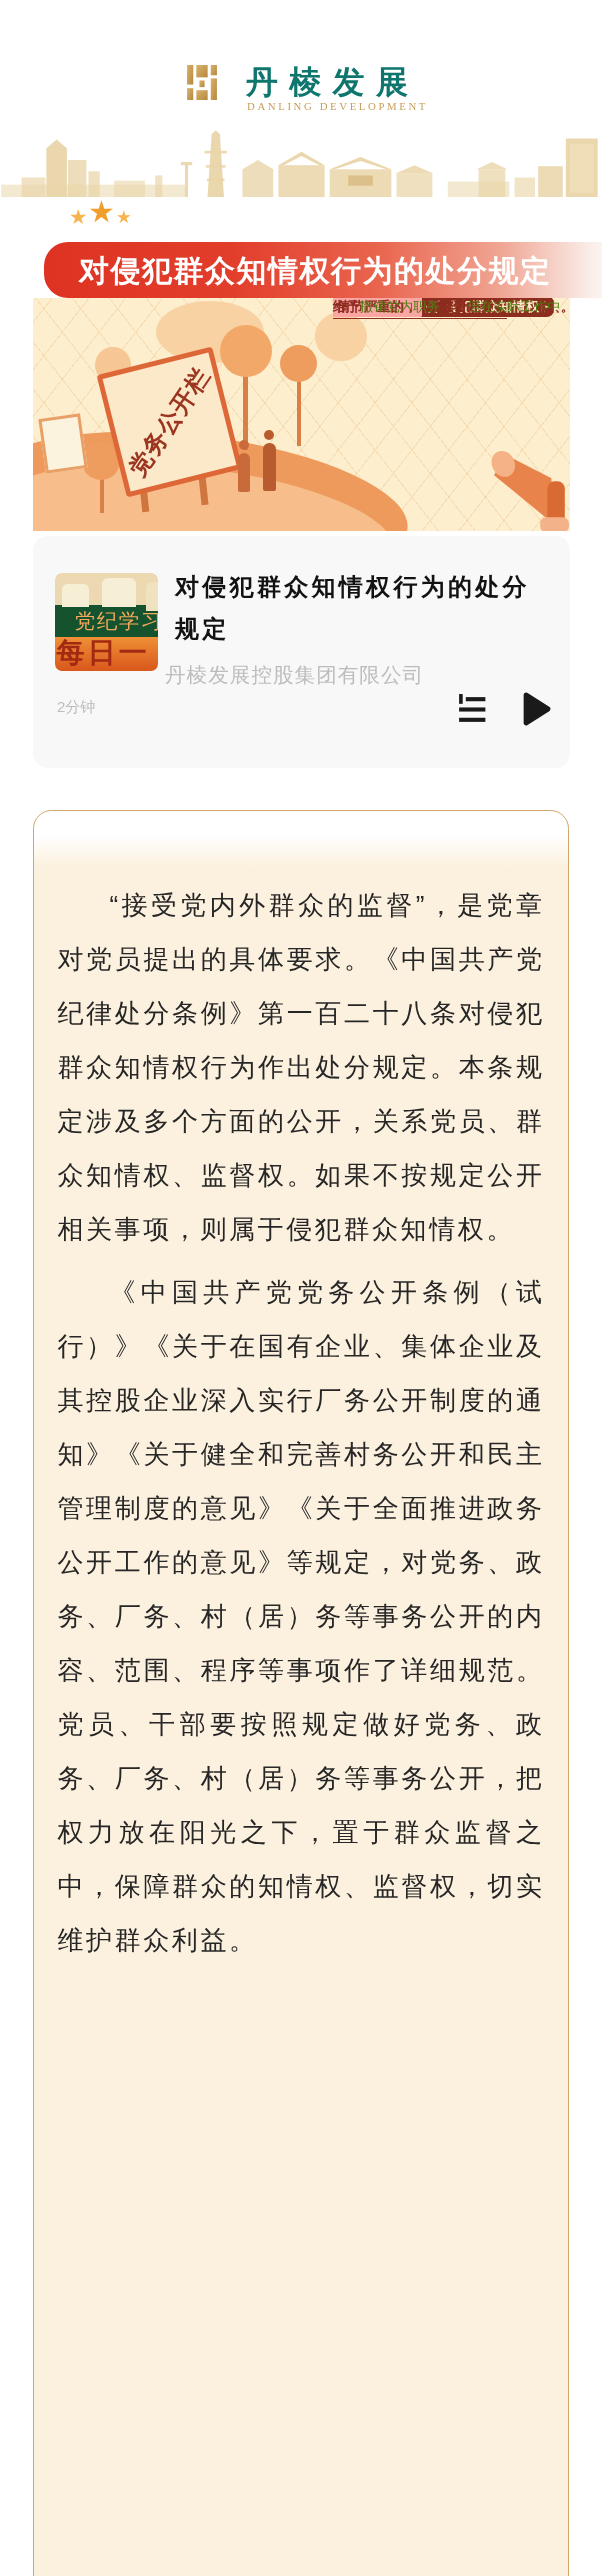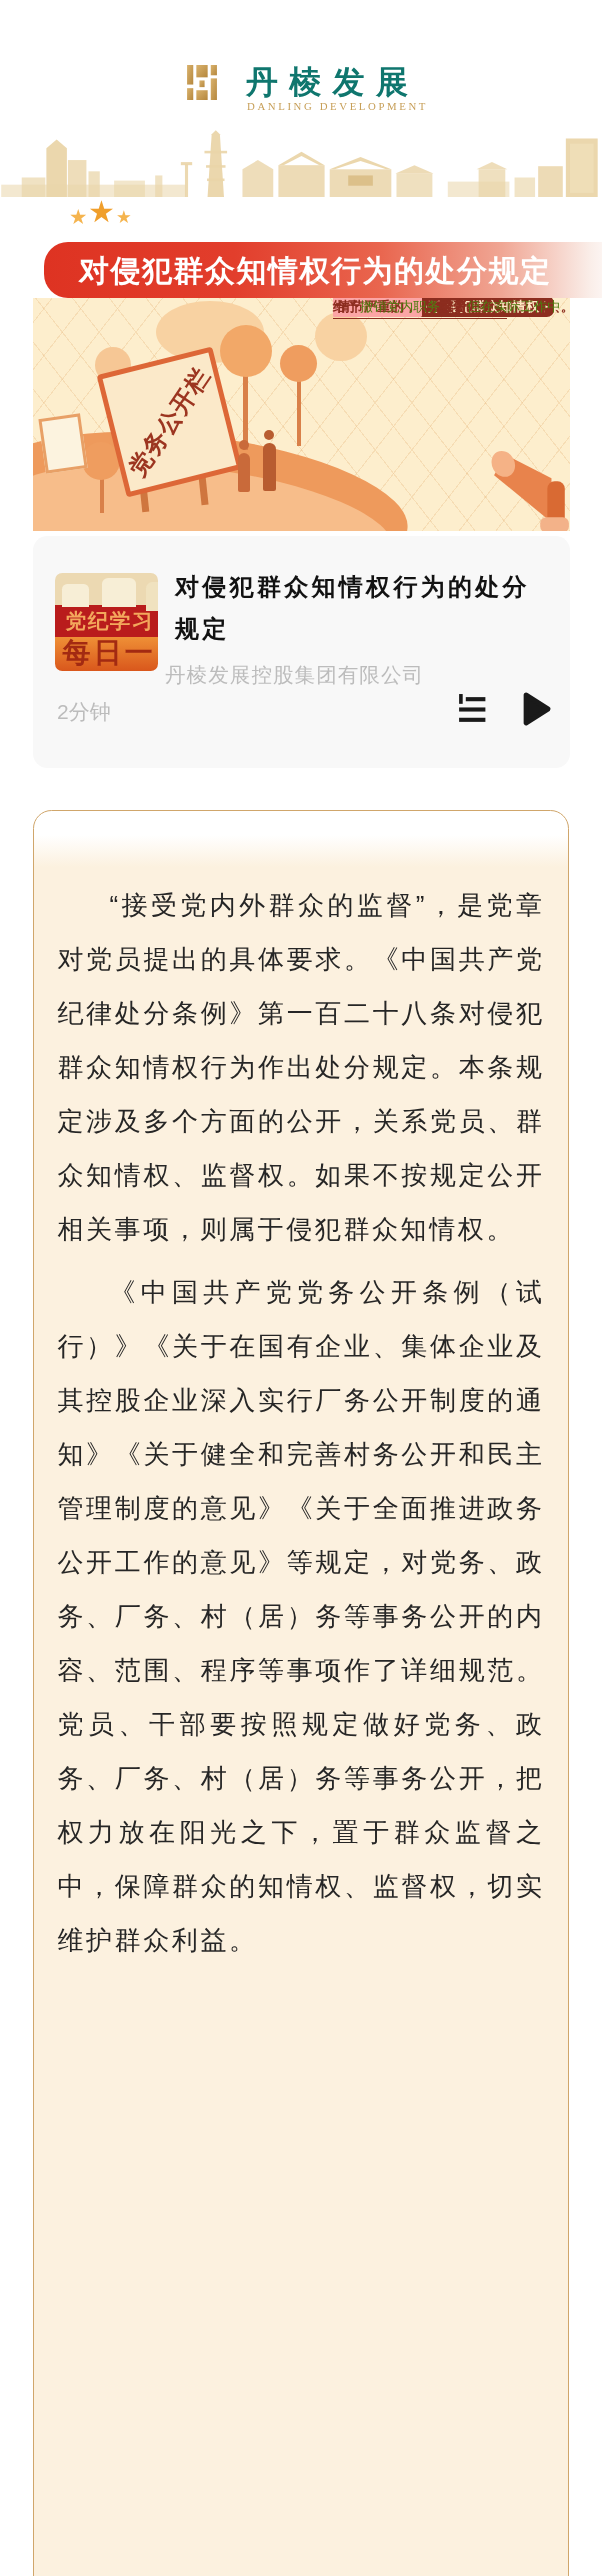--- a/index.html
+++ b/index.html
@@ -83,29 +83,29 @@
 
   
   .audio-card{position:absolute;left:33px;top:536px;width:537px;height:232px;background:#f8f8f8;
               border-radius:14.4px;}
   .thumb{position:absolute;left:21.6px;top:37px;width:103px;height:98px;border-radius:7.2px;overflow:hidden;}
   .thumb-top{height:32px;background:#ecd9b2;position:relative;}
   .thumb-top::before{content:"";position:absolute;left:7.2px;top:11.3px;width:27px;height:23px;
        background:#f7eed6;border-radius:5.2px 5.2px 0 0;}
   .thumb-top::after{content:"";position:absolute;left:47px;top:5.2px;width:34px;height:29px;
        background:#f7eed6;border-radius:6.2px 6.2px 0 0;box-shadow:44px 4.1px 0 #f0e2bf;}
-  .thumb-band{height:32px;background:#b91c1c;color:#f3a85c;font-size:20.6px;font-weight:bold;
-              line-height:32px;padding-left:11px;letter-spacing:1.5px;white-space:nowrap;}
+  .thumb-band{height:32px;background:#14532d;color:#f3a85c;font-size:20.6px;font-weight:normal;
+              line-height:32px;padding-left:20px;letter-spacing:1.5px;white-space:nowrap;}
   .thumb-bottom{height:34px;background:linear-gradient(180deg,#ef9036,#d9571c);color:#a32a12;
-              font-size:28px;font-weight:900;line-height:32px;padding-left:8px;letter-spacing:3.1px;
+              font-size:28px;font-weight:900;line-height:32px;padding-left:2px;letter-spacing:3.1px;
               white-space:nowrap;}
   .card-title{position:absolute;left:142px;top:30px;width:369px;font-size:24px;font-weight:600;
               color:#121212;line-height:42px;letter-spacing:3.3px;}
   .card-source{position:absolute;left:132px;top:125px;font-size:20.6px;color:#bcbcbc;letter-spacing:1px;}
-  .card-duration{position:absolute;left:24px;top:162px;font-size:21px;color:#bcbcbc;}
+  .card-duration{position:absolute;left:24px;top:162px;font-size:15px;color:#bcbcbc;}
   .queue-btn{position:absolute;left:423px;top:157px;width:33px;height:33px;cursor:pointer;}
   .play-btn{position:absolute;left:488px;top:155px;width:31px;height:36px;cursor:pointer;}
 
   
   .article-box{position:absolute;left:33px;top:810px;width:534px;height:2317px;
                border:1.5px solid #d0a66b;border-radius:18.5px;
                background:linear-gradient(180deg,#ffffff 0px,#ffffff 24px,#fcf1df 56px,#fcf1df 2241px,#ffffff 2294px,#ffffff 100%);}
   .article-body{padding:58px 14.4px 0 14.4px;}
   .para{margin:9px;font-size:26px;line-height:54px;color:#262626;letter-spacing:2.6px;
         text-align:justify;text-indent:2em;font-weight:400;}

